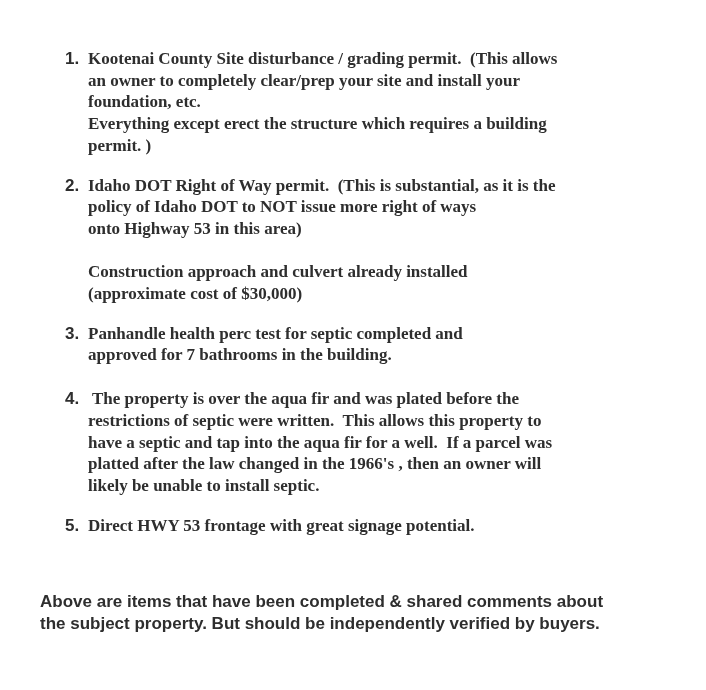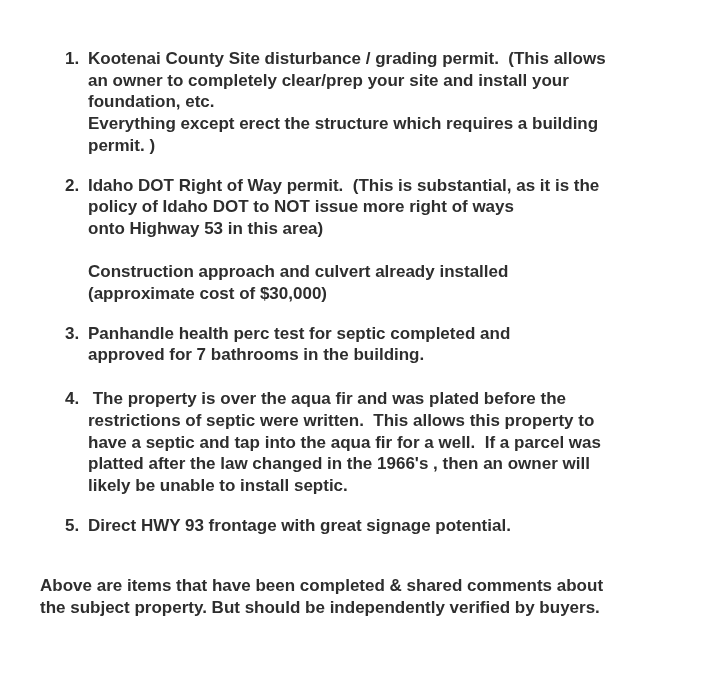--- a/index.html
+++ b/index.html
@@ -33,23 +33,24 @@
     margin-bottom: 22px;
   }
   .num {
     flex: 0 0 23px;
     width: 23px;
     white-space: pre;
   }
   .txt {
     flex: 1 1 auto;
     white-space: pre;
+    font-family: Liberation Serif, serif;
   }
   .footer {
-    margin-top: 39px;
+    margin-top: 55px;
     white-space: pre;
   }
 </style>
 </head>
 <body>
 
 <div class="page">
   <div class="list">
 
     <div class="item">
@@ -81,20 +82,20 @@
       <span class="num">4.</span>
       <span class="txt"> The property is over the aqua fir and was plated before the
 restrictions of septic were written.  This allows this property to
 have a septic and tap into the aqua fir for a well.  If a parcel was
 platted after the law changed in the 1966's , then an owner will
 likely be unable to install septic.</span>
     </div>
 
     <div class="item">
       <span class="num">5.</span>
-      <span class="txt">Direct HWY 93 frontage with great signage potential.</span>
+      <span class="txt">Direct HWY 53 frontage with great signage potential.</span>
     </div>
 
   </div>
 
   <div class="footer">Above are items that have been completed &amp; shared comments about
 the subject property. But should be independently verified by buyers.</div>
 </div>
 
 </body></html>

